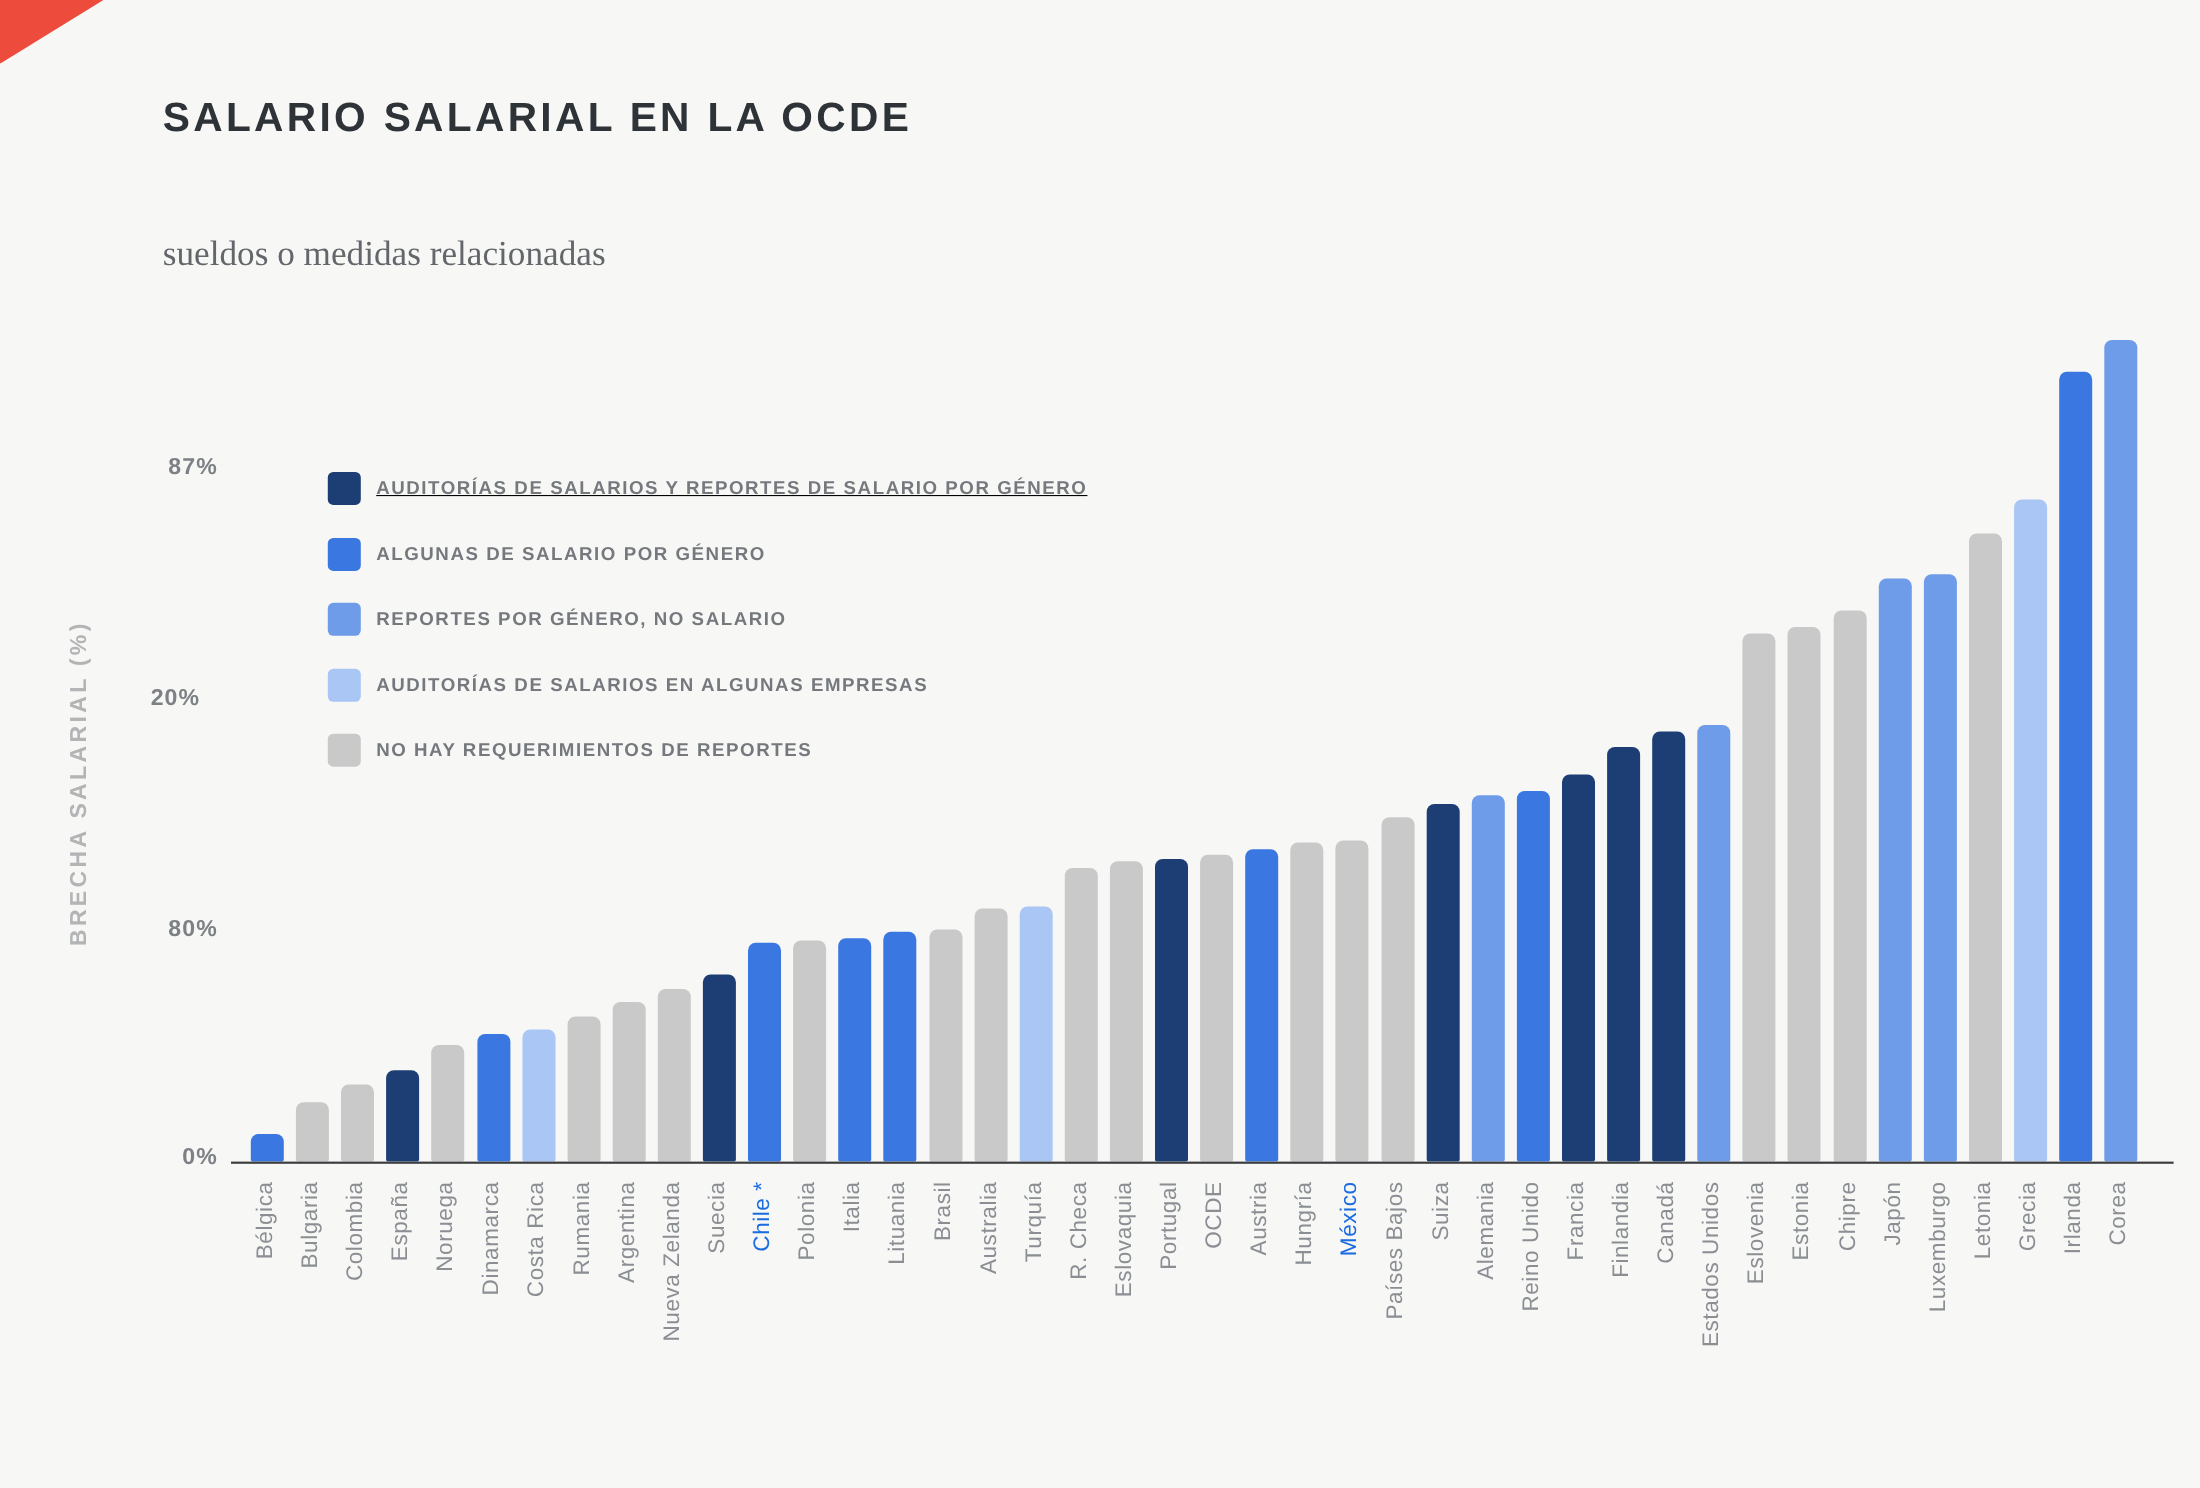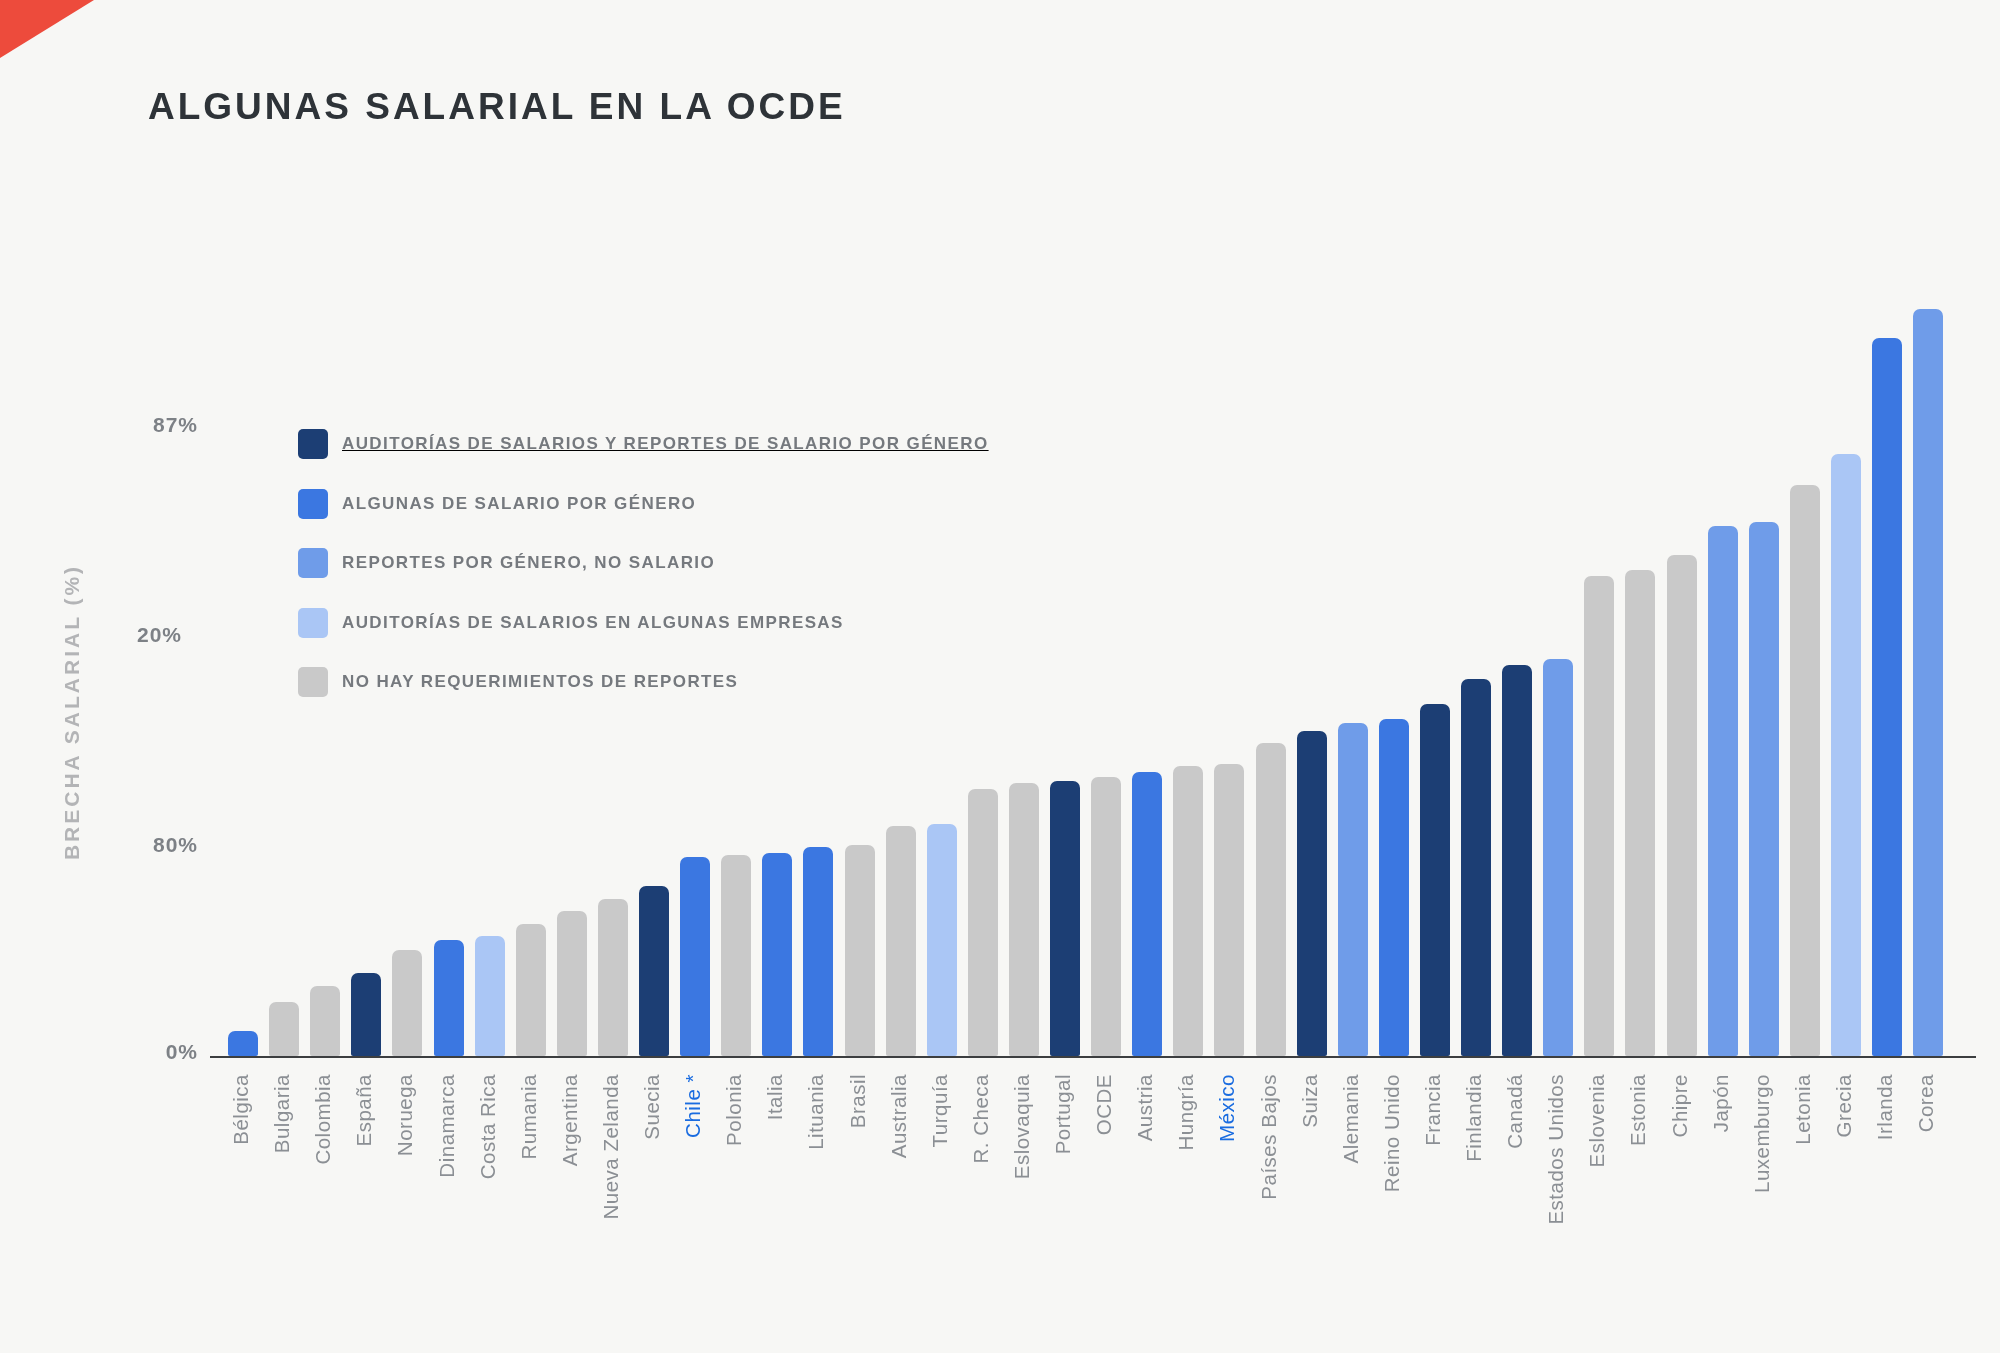--- a/index.html
+++ b/index.html
@@ -42,22 +42,23 @@
     transform:rotate(180deg);font-size:20.5px;letter-spacing:0.5px;
     white-space:nowrap;}
 </style>
 </head>
 <body>
 
 <div id="canvas" style="background: rgb(247, 247, 245);">
 
   <div class="abs" id="corner-ribbon" style="background: rgb(237, 75, 60);"></div>
 
-  <div class="abs" id="page-title">ALGUNAS SALARIAL EN LA OCDE</div>
+  <div class="abs" id="page-title">SALARIO SALARIAL EN LA OCDE</div>
 
+  <div class="abs subtitle" id="subtitle-2">sueldos o medidas relacionadas</div>
 
   <div class="abs" id="y-axis-title">BRECHA SALARIAL (%)</div>
 
   <div class="abs ytick" id="ytick-0">87%</div>
   <div class="abs ytick" id="ytick-1">20%</div>
   <div class="abs ytick" id="ytick-2">80%</div>
   <div class="abs ytick" id="ytick-3">0%</div>
 
   <div class="abs" id="legend">
     <div class="legend-row">

